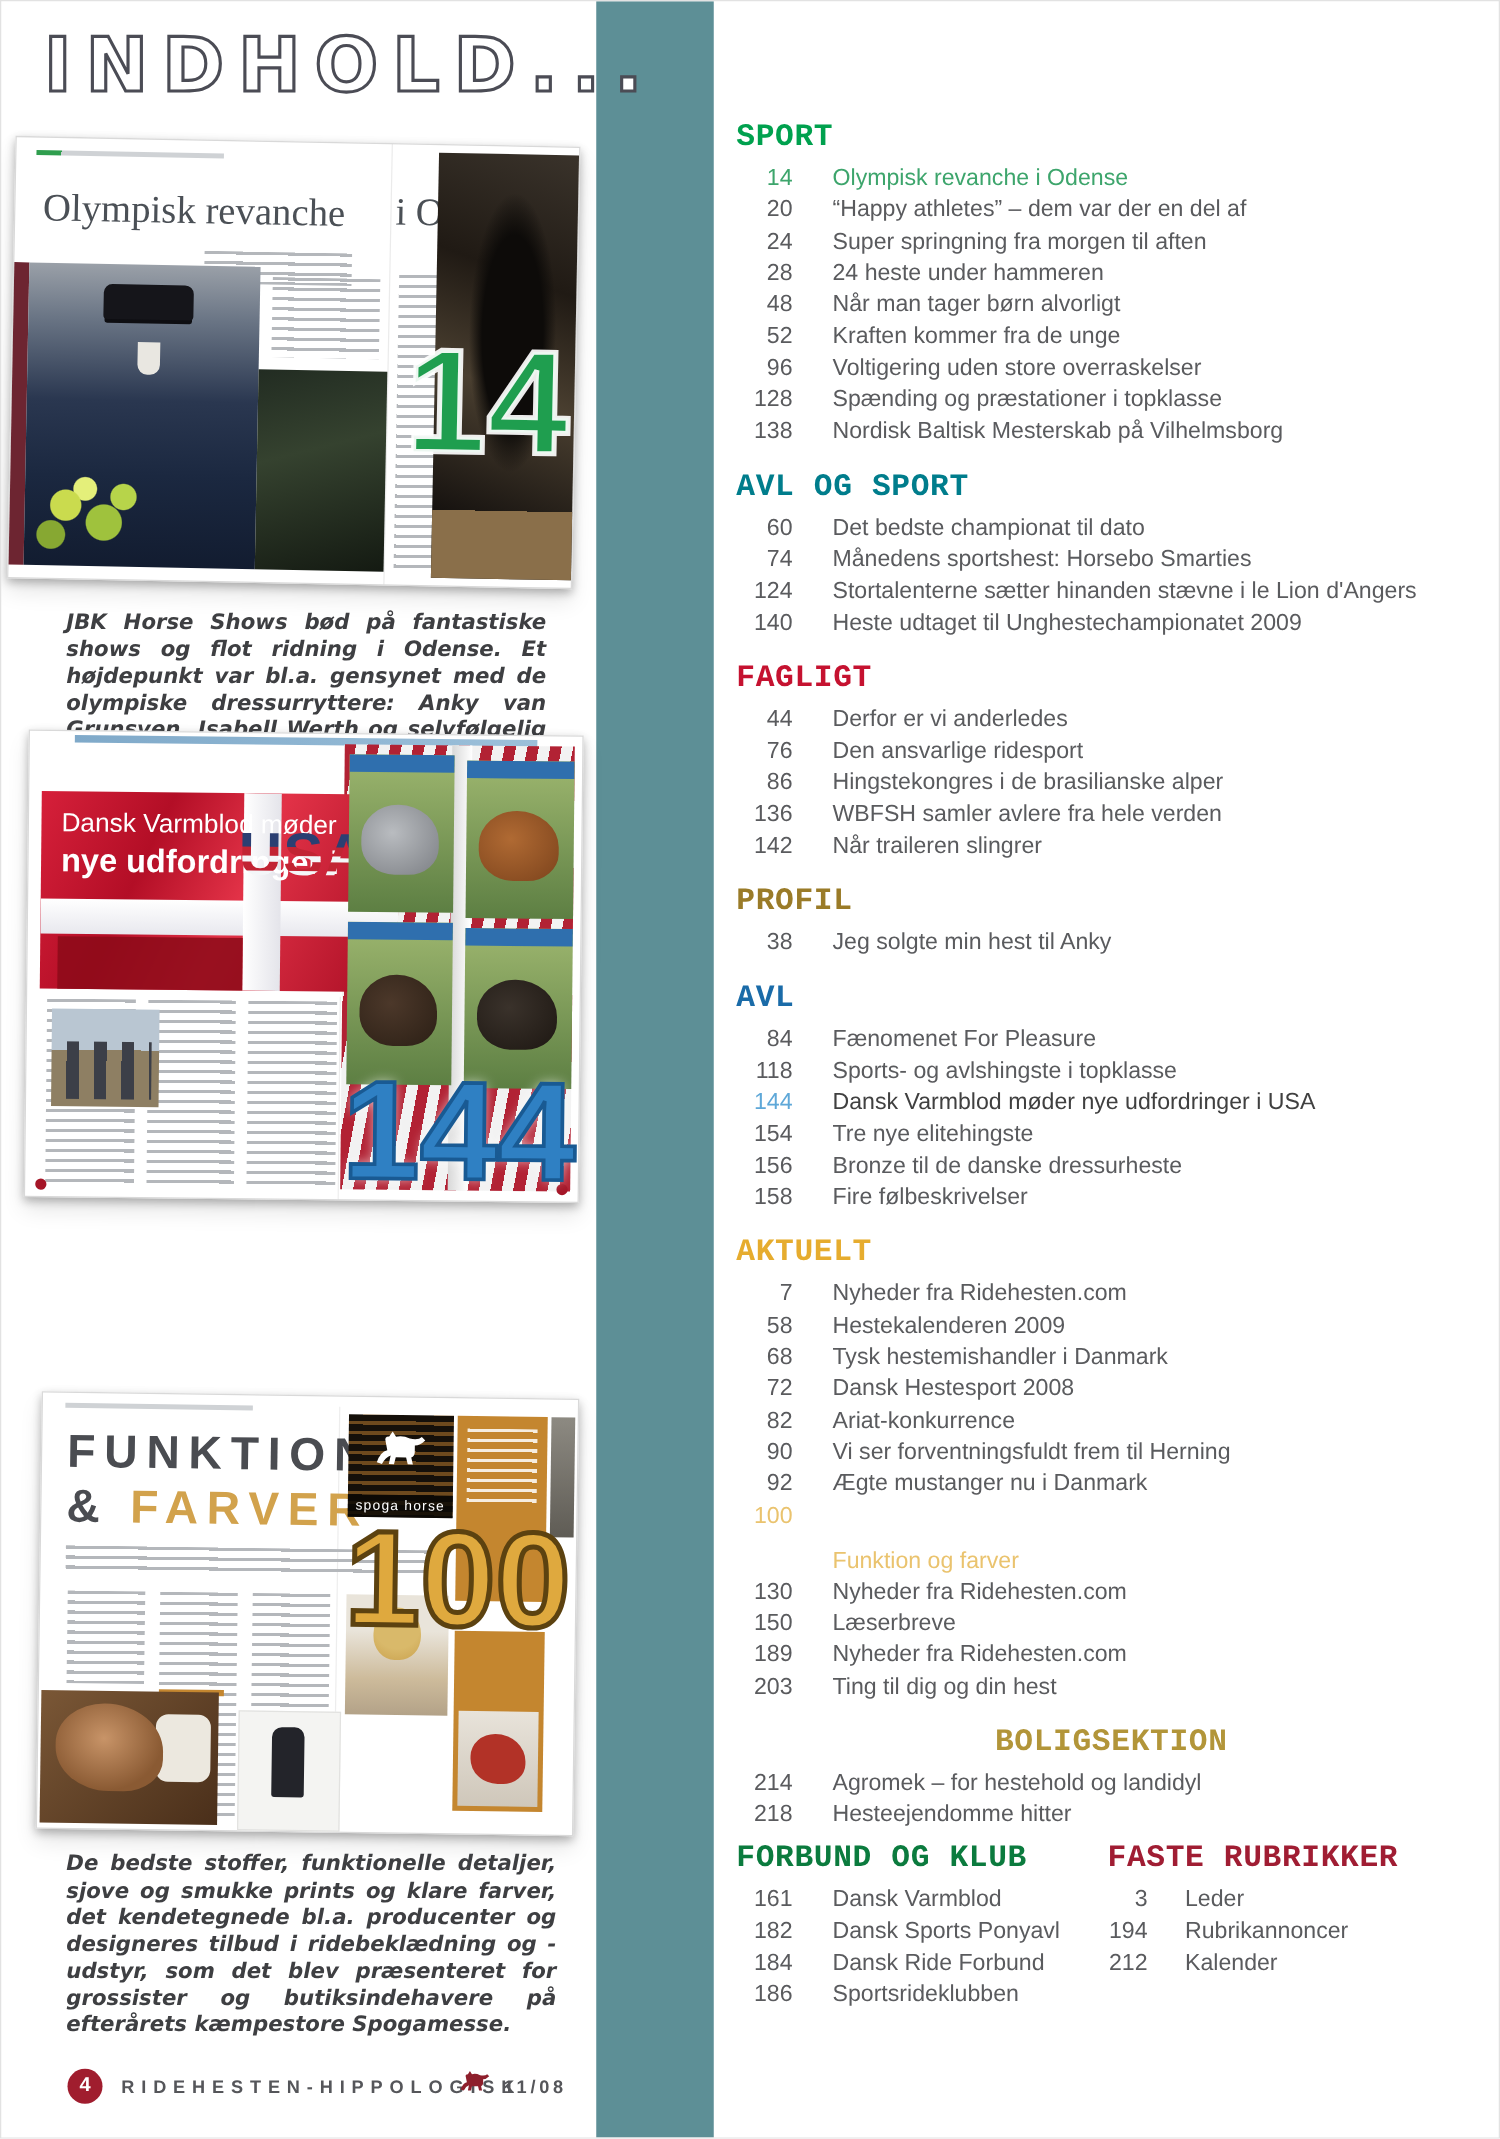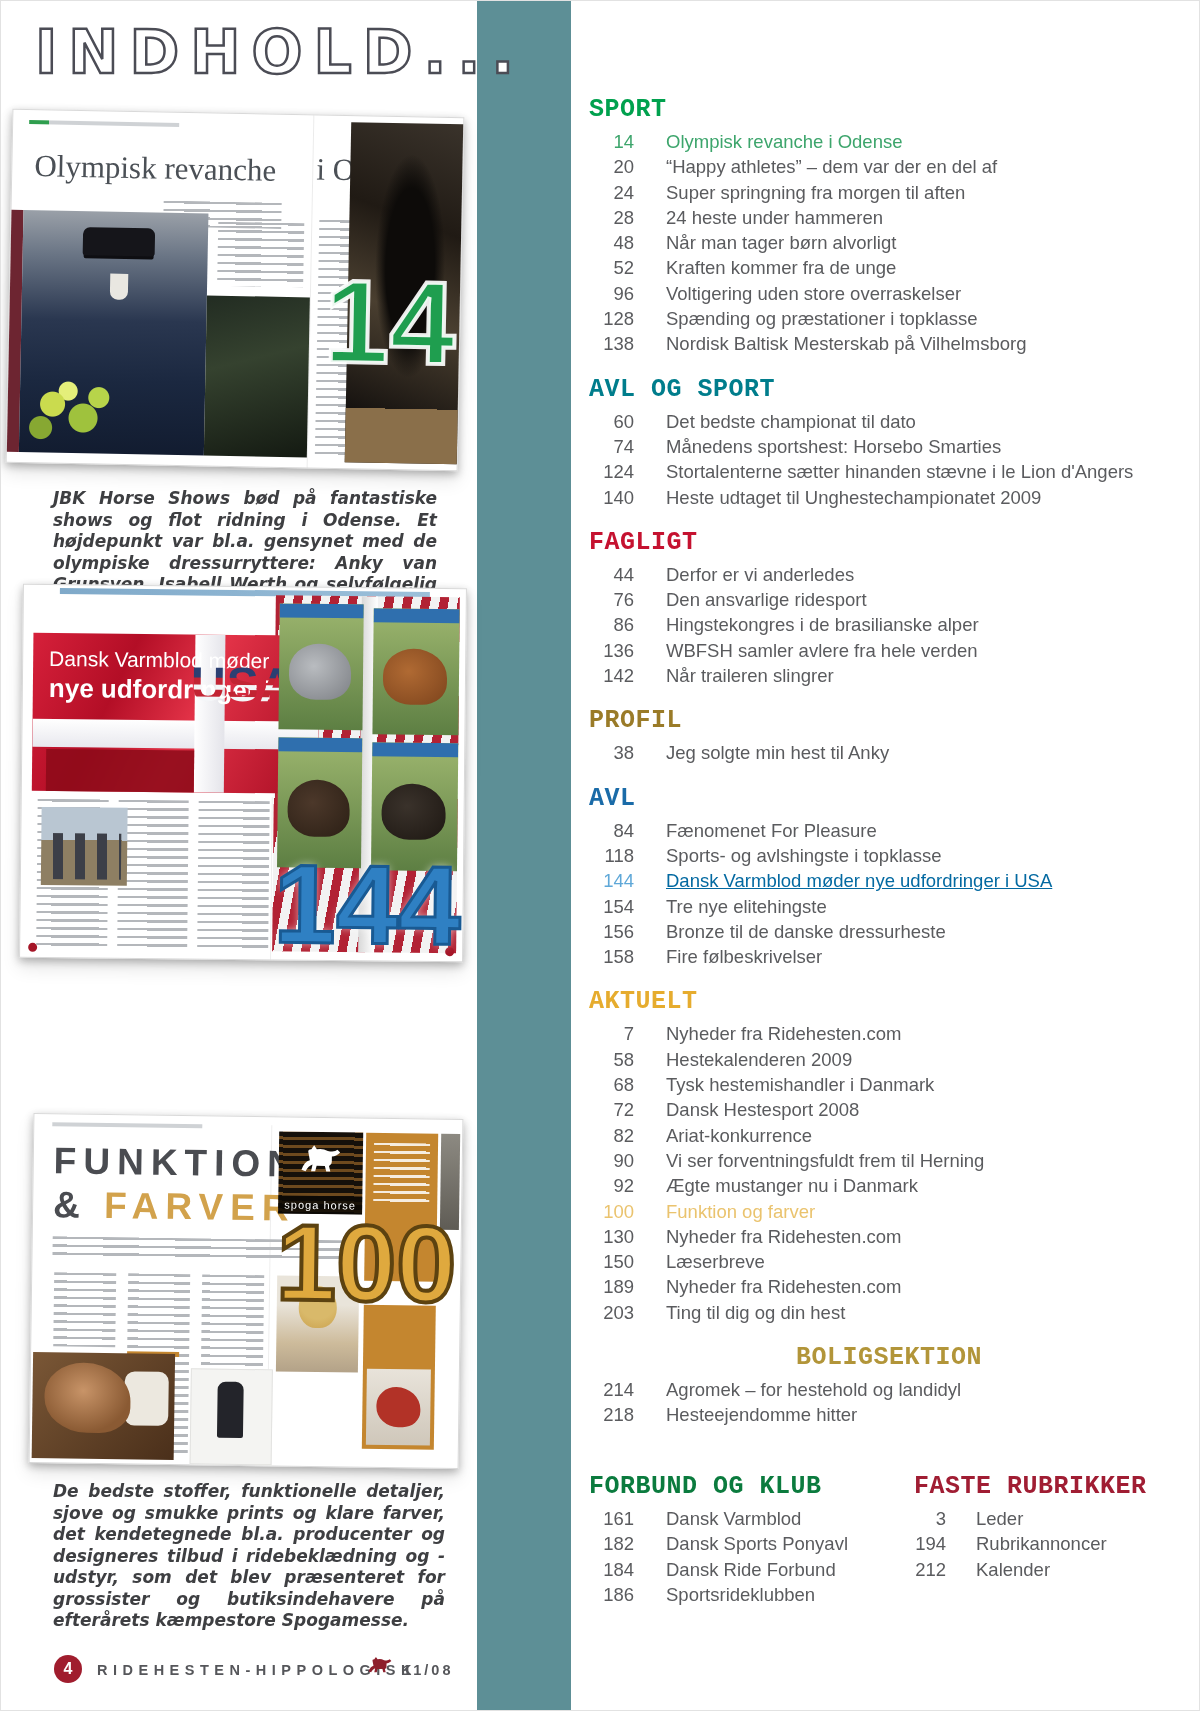--- a/index.html
+++ b/index.html
@@ -10,21 +10,21 @@
   
   .title-svg{position:absolute;left:28px;top:10px;z-index:3;}
 
   
   #toc-main{position:absolute;left:588px;top:96px;width:600px;z-index:2;}
   .sec{margin-bottom:20px;}
   .sec h3{font-size:25px;line-height:26px;margin:0 0 6px 0;font-weight:bold;letter-spacing:.5px;font-family:Liberation Mono, monospace;}
   .ti{display:flex;line-height:25.3px;font-size:18.5px;color:#5a5b5e;}
   .tp{flex:0 0 45px;width:45px;text-align:right;}
   .tl{margin-left:32px;white-space:nowrap;}
-  #toc-bottom{position:absolute;left:588px;top:1473px;display:flex;z-index:2;gap:28px;}
+  #toc-bottom{position:absolute;left:588px;top:1473px;display:flex;z-index:2;}
   #toc-bottom-left{width:297px;}
   #toc-bottom-right .tp{flex:0 0 32px;width:32px;}
   #toc-bottom-right .tl{margin-left:30px;}
 
   
   .spread{position:absolute;background:#fff;border:1px solid #d9d9d9;box-shadow:0 3px 8px rgba(0,0,0,.28),0 10px 18px rgba(0,0,0,.10);z-index:2;}
   .abs{position:absolute;}
   .lines{background-image:repeating-linear-gradient(180deg,#b4b7bb 0,#b4b7bb 2.5px,transparent 2.5px,transparent 8px);}
   .lines-w{background-image:repeating-linear-gradient(180deg,rgba(255,255,255,.9) 0,rgba(255,255,255,.9) 2.5px,transparent 2.5px,transparent 8px);}
 
@@ -315,21 +315,21 @@
         <div class="ti">
           <span class="tp">84</span>
           <span class="tl">Fænomenet For Pleasure</span>
         </div>
         <div class="ti">
           <span class="tp">118</span>
           <span class="tl">Sports- og avlshingste i topklasse</span>
         </div>
         <div class="ti">
           <span class="tp" style="color: rgb(95, 168, 216);">144</span>
-          <span class="tl" style="color: #0369a1; text-decoration: underline;">Dansk Varmblod møder nye udfordringer i USA</span>
+          <span class="tl" style="color: #404040;">Dansk Varmblod møder nye udfordringer i USA</span>
         </div>
         <div class="ti">
           <span class="tp">154</span>
           <span class="tl">Tre nye elitehingste</span>
         </div>
         <div class="ti">
           <span class="tp">156</span>
           <span class="tl">Bronze til de danske dressurheste</span>
         </div>
         <div class="ti">
@@ -362,21 +362,21 @@
         <div class="ti">
           <span class="tp">90</span>
           <span class="tl">Vi ser forventningsfuldt frem til Herning</span>
         </div>
         <div class="ti">
           <span class="tp">92</span>
           <span class="tl">Ægte mustanger nu i Danmark</span>
         </div>
         <div class="ti">
           <span class="tp" style="color: rgb(234, 195, 110);">100</span>
-          <span class="tl" style="color: rgb(234, 195, 110);">Funktion og farver</span>
+          <span class="tl" style="color: rgb(234, 195, 110); margin-top: 36px;">Funktion og farver</span>
         </div>
         <div class="ti">
           <span class="tp">130</span>
           <span class="tl">Nyheder fra Ridehesten.com</span>
         </div>
         <div class="ti">
           <span class="tp">150</span>
           <span class="tl">Læserbreve</span>
         </div>
         <div class="ti">

